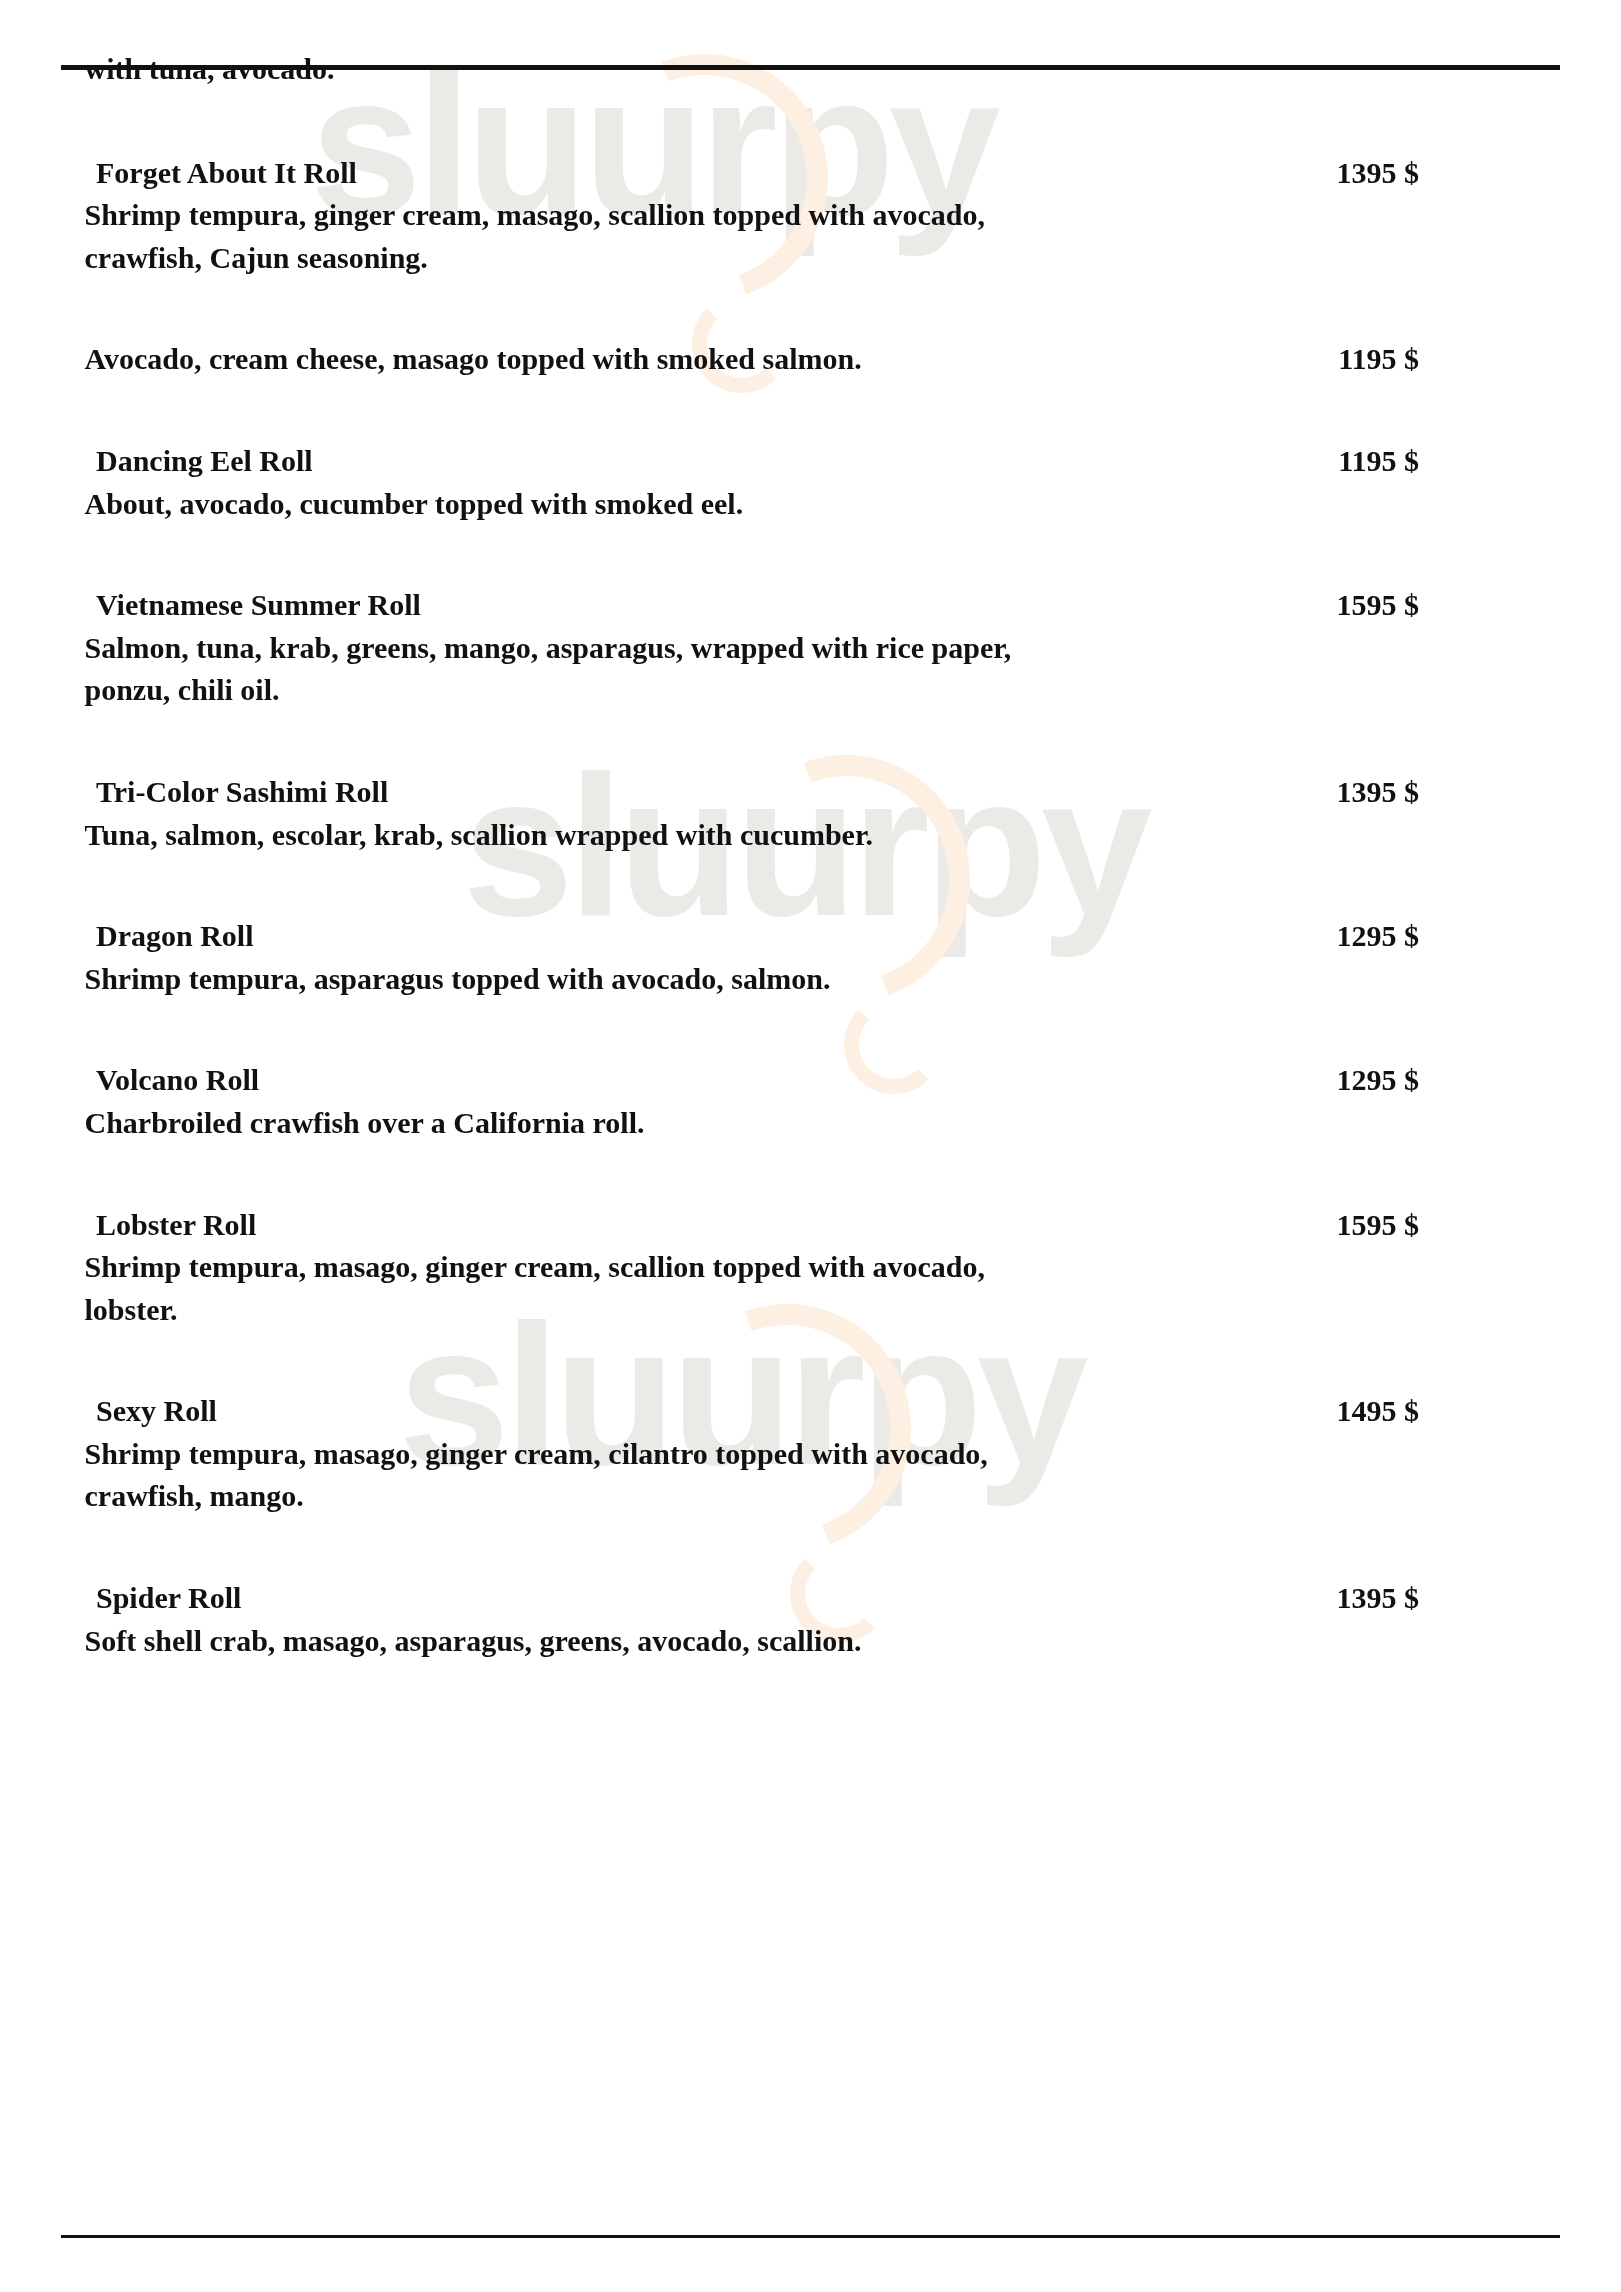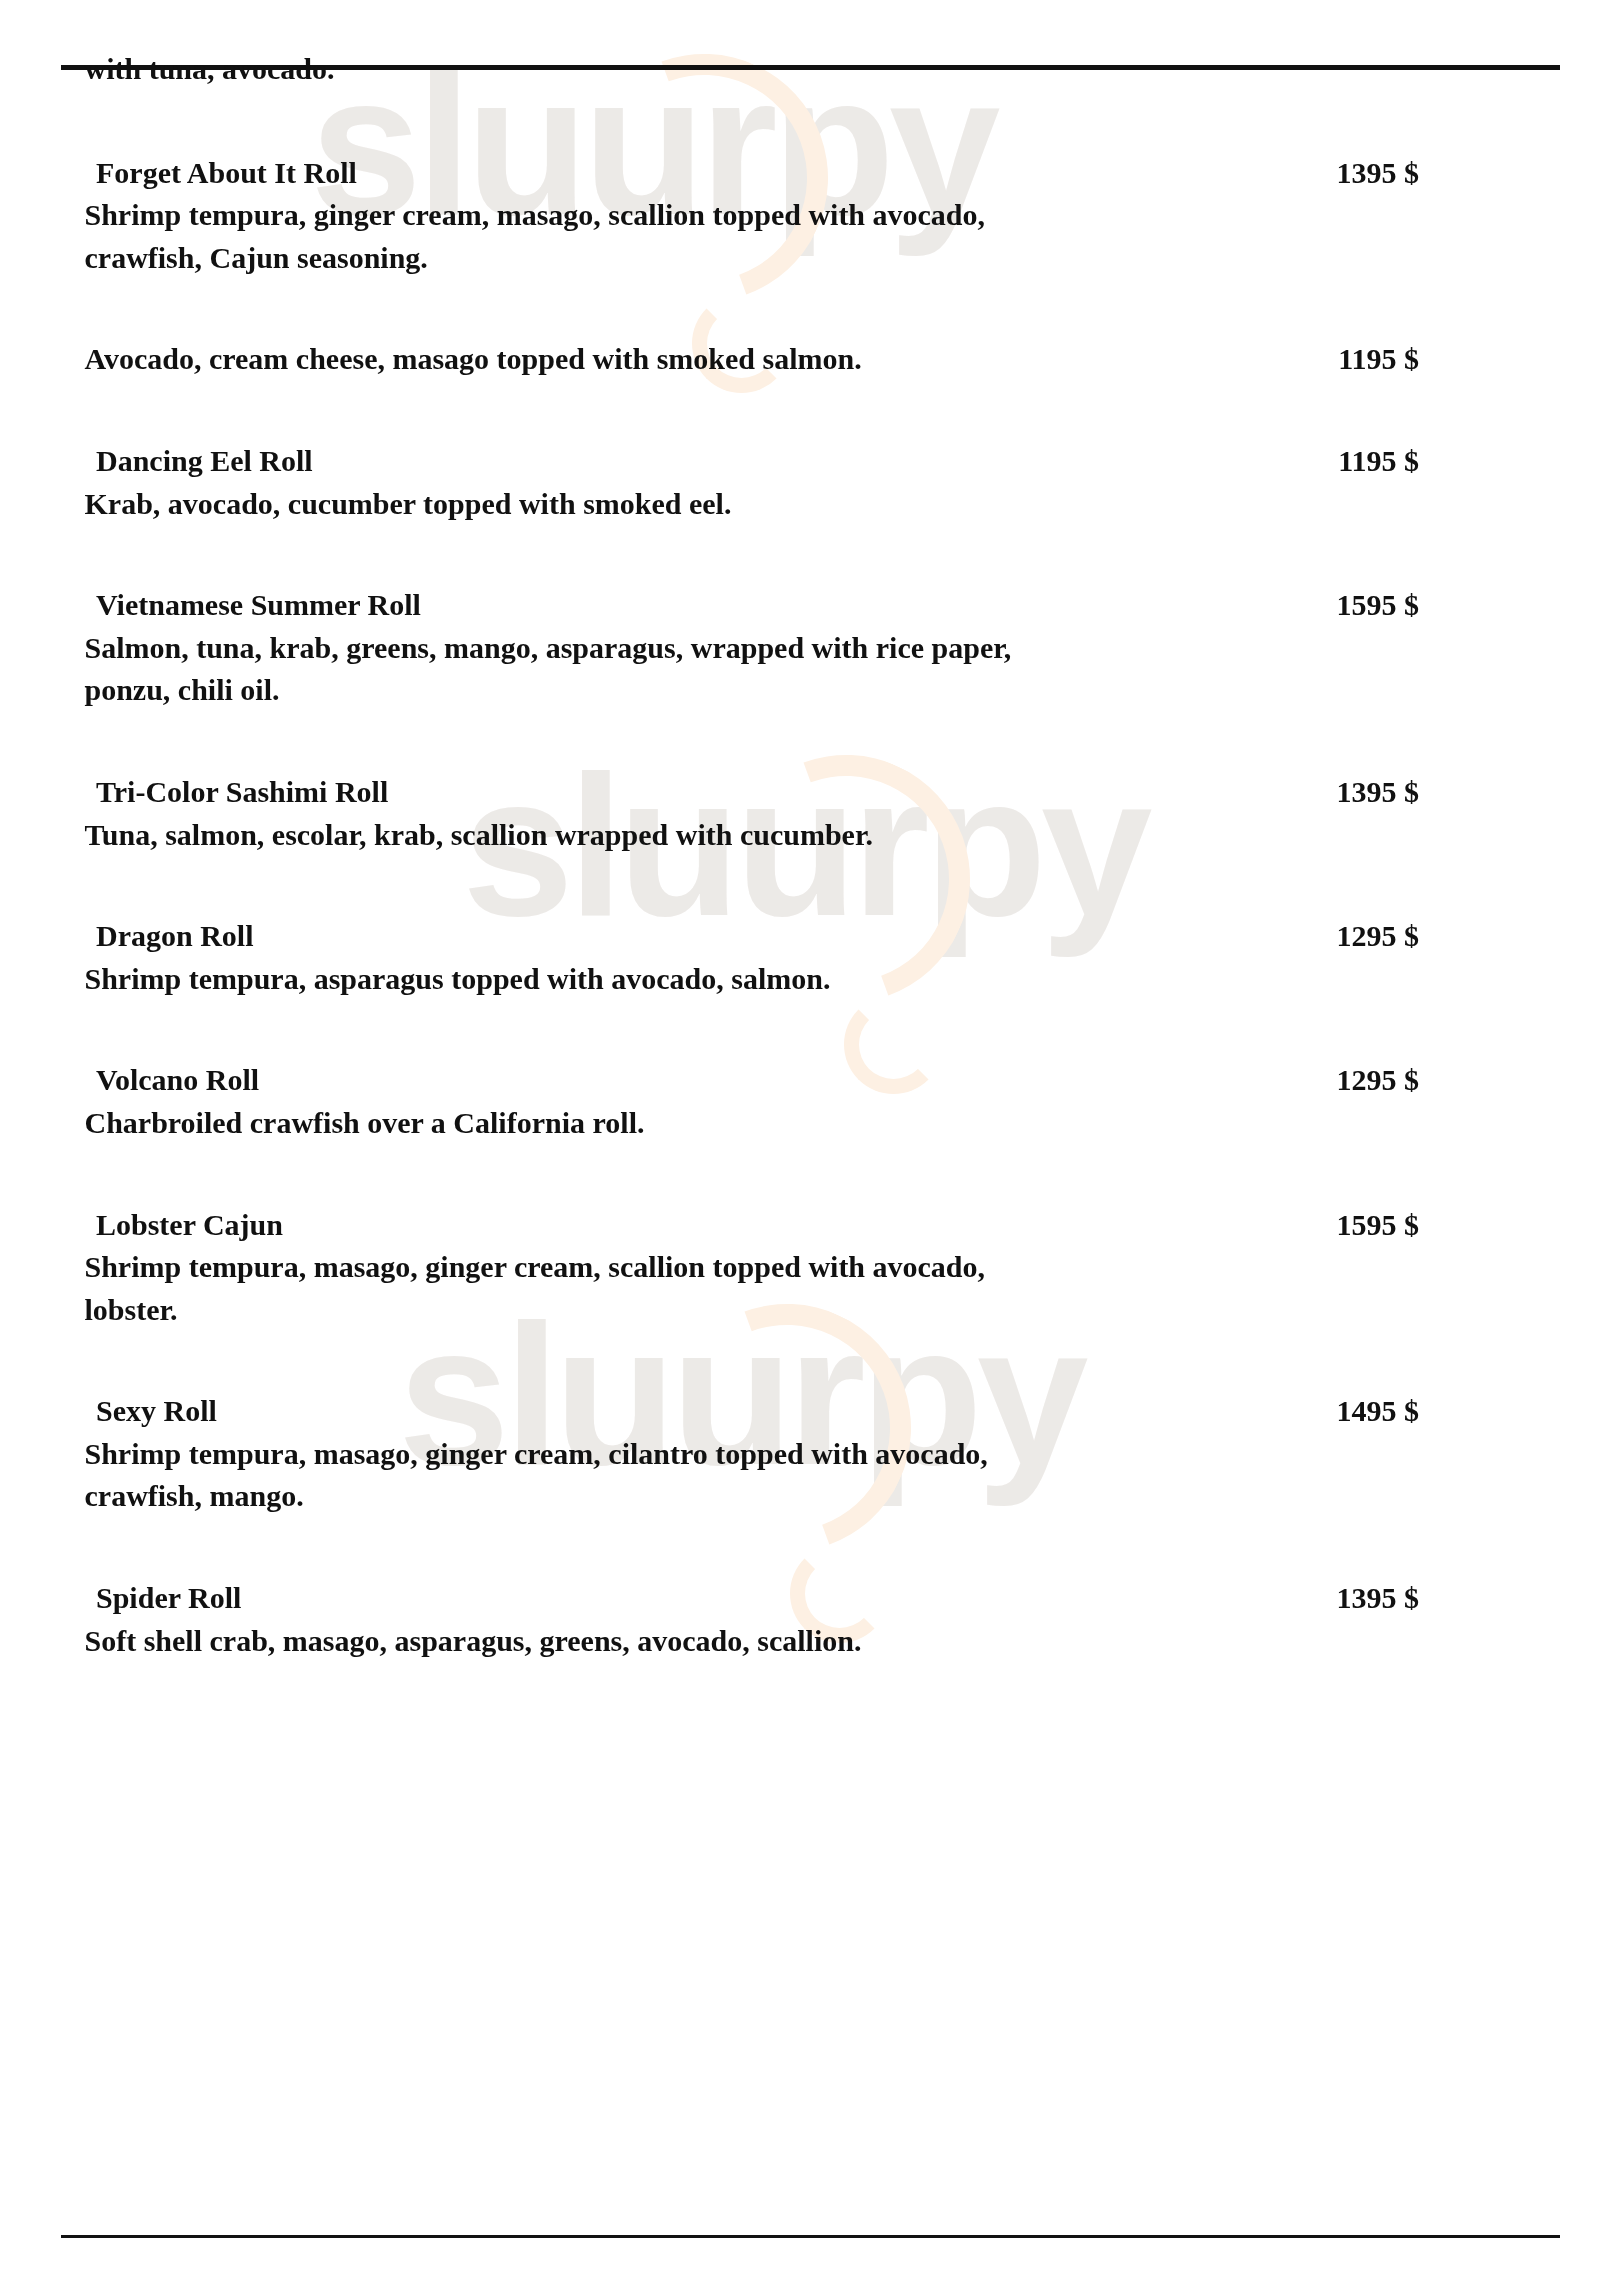--- a/index.html
+++ b/index.html
@@ -164,21 +164,21 @@
     <div class="item">
       <div class="item-price">1195 $</div>
       <div class="item-desc">Avocado, cream cheese, masago topped with smoked salmon.</div>
     </div>
 
     <div class="item">
       <div class="item-head">
         <div class="item-name">Dancing Eel Roll</div>
       </div>
       <div class="item-price">1195 $</div>
-      <div class="item-desc">Krab, avocado, cucumber topped with smoked eel.</div>
+      <div class="item-desc">About, avocado, cucumber topped with smoked eel.</div>
     </div>
 
     <div class="item">
       <div class="item-head">
         <div class="item-name">Vietnamese Summer Roll</div>
       </div>
       <div class="item-price">1595 $</div>
       <div class="item-desc">Salmon, tuna, krab, greens, mango, asparagus, wrapped with rice paper, ponzu, chili oil.</div>
     </div>
 
@@ -201,21 +201,21 @@
     <div class="item">
       <div class="item-head">
         <div class="item-name">Volcano Roll</div>
       </div>
       <div class="item-price">1295 $</div>
       <div class="item-desc">Charbroiled crawfish over a California roll.</div>
     </div>
 
     <div class="item">
       <div class="item-head">
-        <div class="item-name">Lobster Cajun</div>
+        <div class="item-name">Lobster Roll</div>
       </div>
       <div class="item-price">1595 $</div>
       <div class="item-desc">Shrimp tempura, masago, ginger cream, scallion topped with avocado, lobster.</div>
     </div>
 
     <div class="item">
       <div class="item-head">
         <div class="item-name">Sexy Roll</div>
       </div>
       <div class="item-price">1495 $</div>

